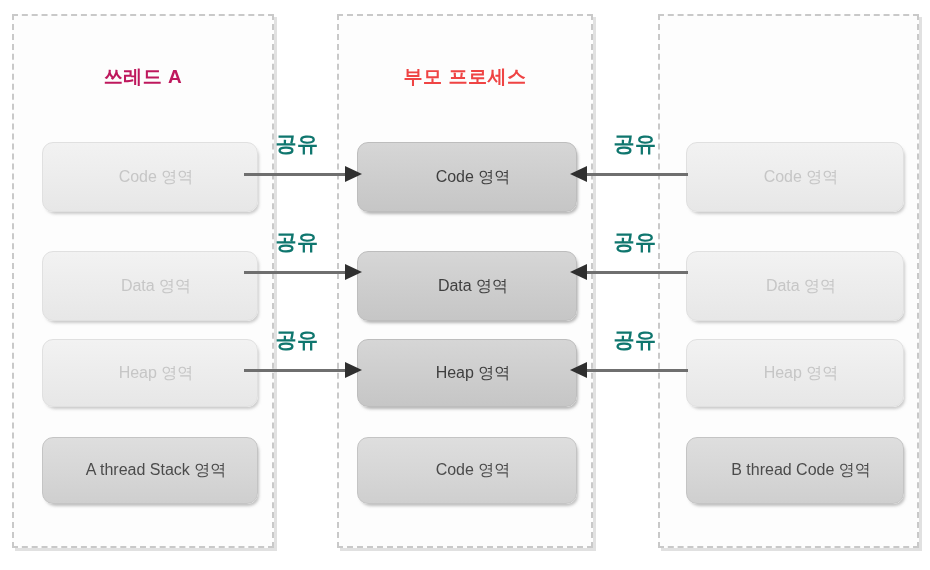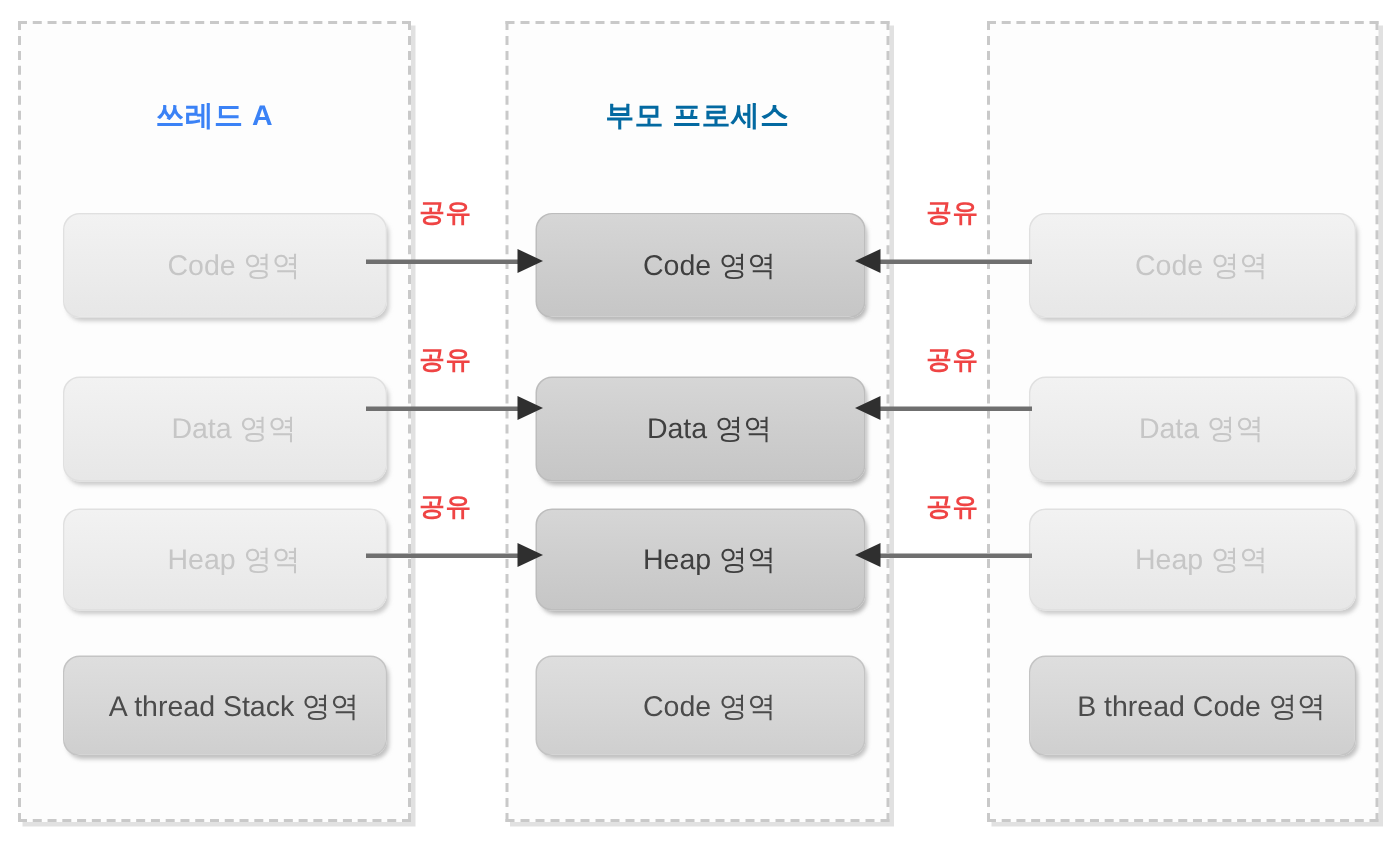--- a/index.html
+++ b/index.html
@@ -37,33 +37,33 @@
 
   .panel-title {
     position: absolute;
     left: 0;
     right: 0;
     top: 48px;
     text-align: center;
     font-size: 19px;
     font-weight: 700;
     letter-spacing: 0.5px;
-    color: #3b82f6;
-  }
-  .panel.middle .panel-title { color: #0369a1; }
+    color: #be185d;
+  }
+  .panel.middle .panel-title { color: #ef4444; }
 
   
   .mbox {
     position: absolute;
     box-sizing: border-box;
     display: flex;
     align-items: center;
     justify-content: center;
     border-radius: 11px;
-    font-size: 19px;
+    font-size: 16px;
     font-weight: 400;
     white-space: nowrap;
     padding-left: 12px;
   }
 
   
   .mbox.pale {
     background: linear-gradient(180deg, #f2f2f2 0%, #ececec 55%, #e7e7e7 100%);
     border: 1px solid #e0e0e0;
     color: #c6c6c6;
@@ -128,23 +128,23 @@
     left: 0;
     border-right: 17px solid #2f2f2f;
   }
 
   .arrow-label {
     position: absolute;
     top: 0;
     left: 0;
     right: 0;
     text-align: center;
-    font-size: 17px;
+    font-size: 21px;
     font-weight: 700;
-    color: #ef4444;
+    color: #0f766e;
     letter-spacing: 0.5px;
   }
   .arrow-group.g-left  .arrow-label { padding-right: 12px; }
   .arrow-group.g-right .arrow-label { padding-left: 12px; }
 
   
   .ar1 { top: 130px; }
   .ar2 { top: 228px; }
   .ar3 { top: 326px; }
 </style>

